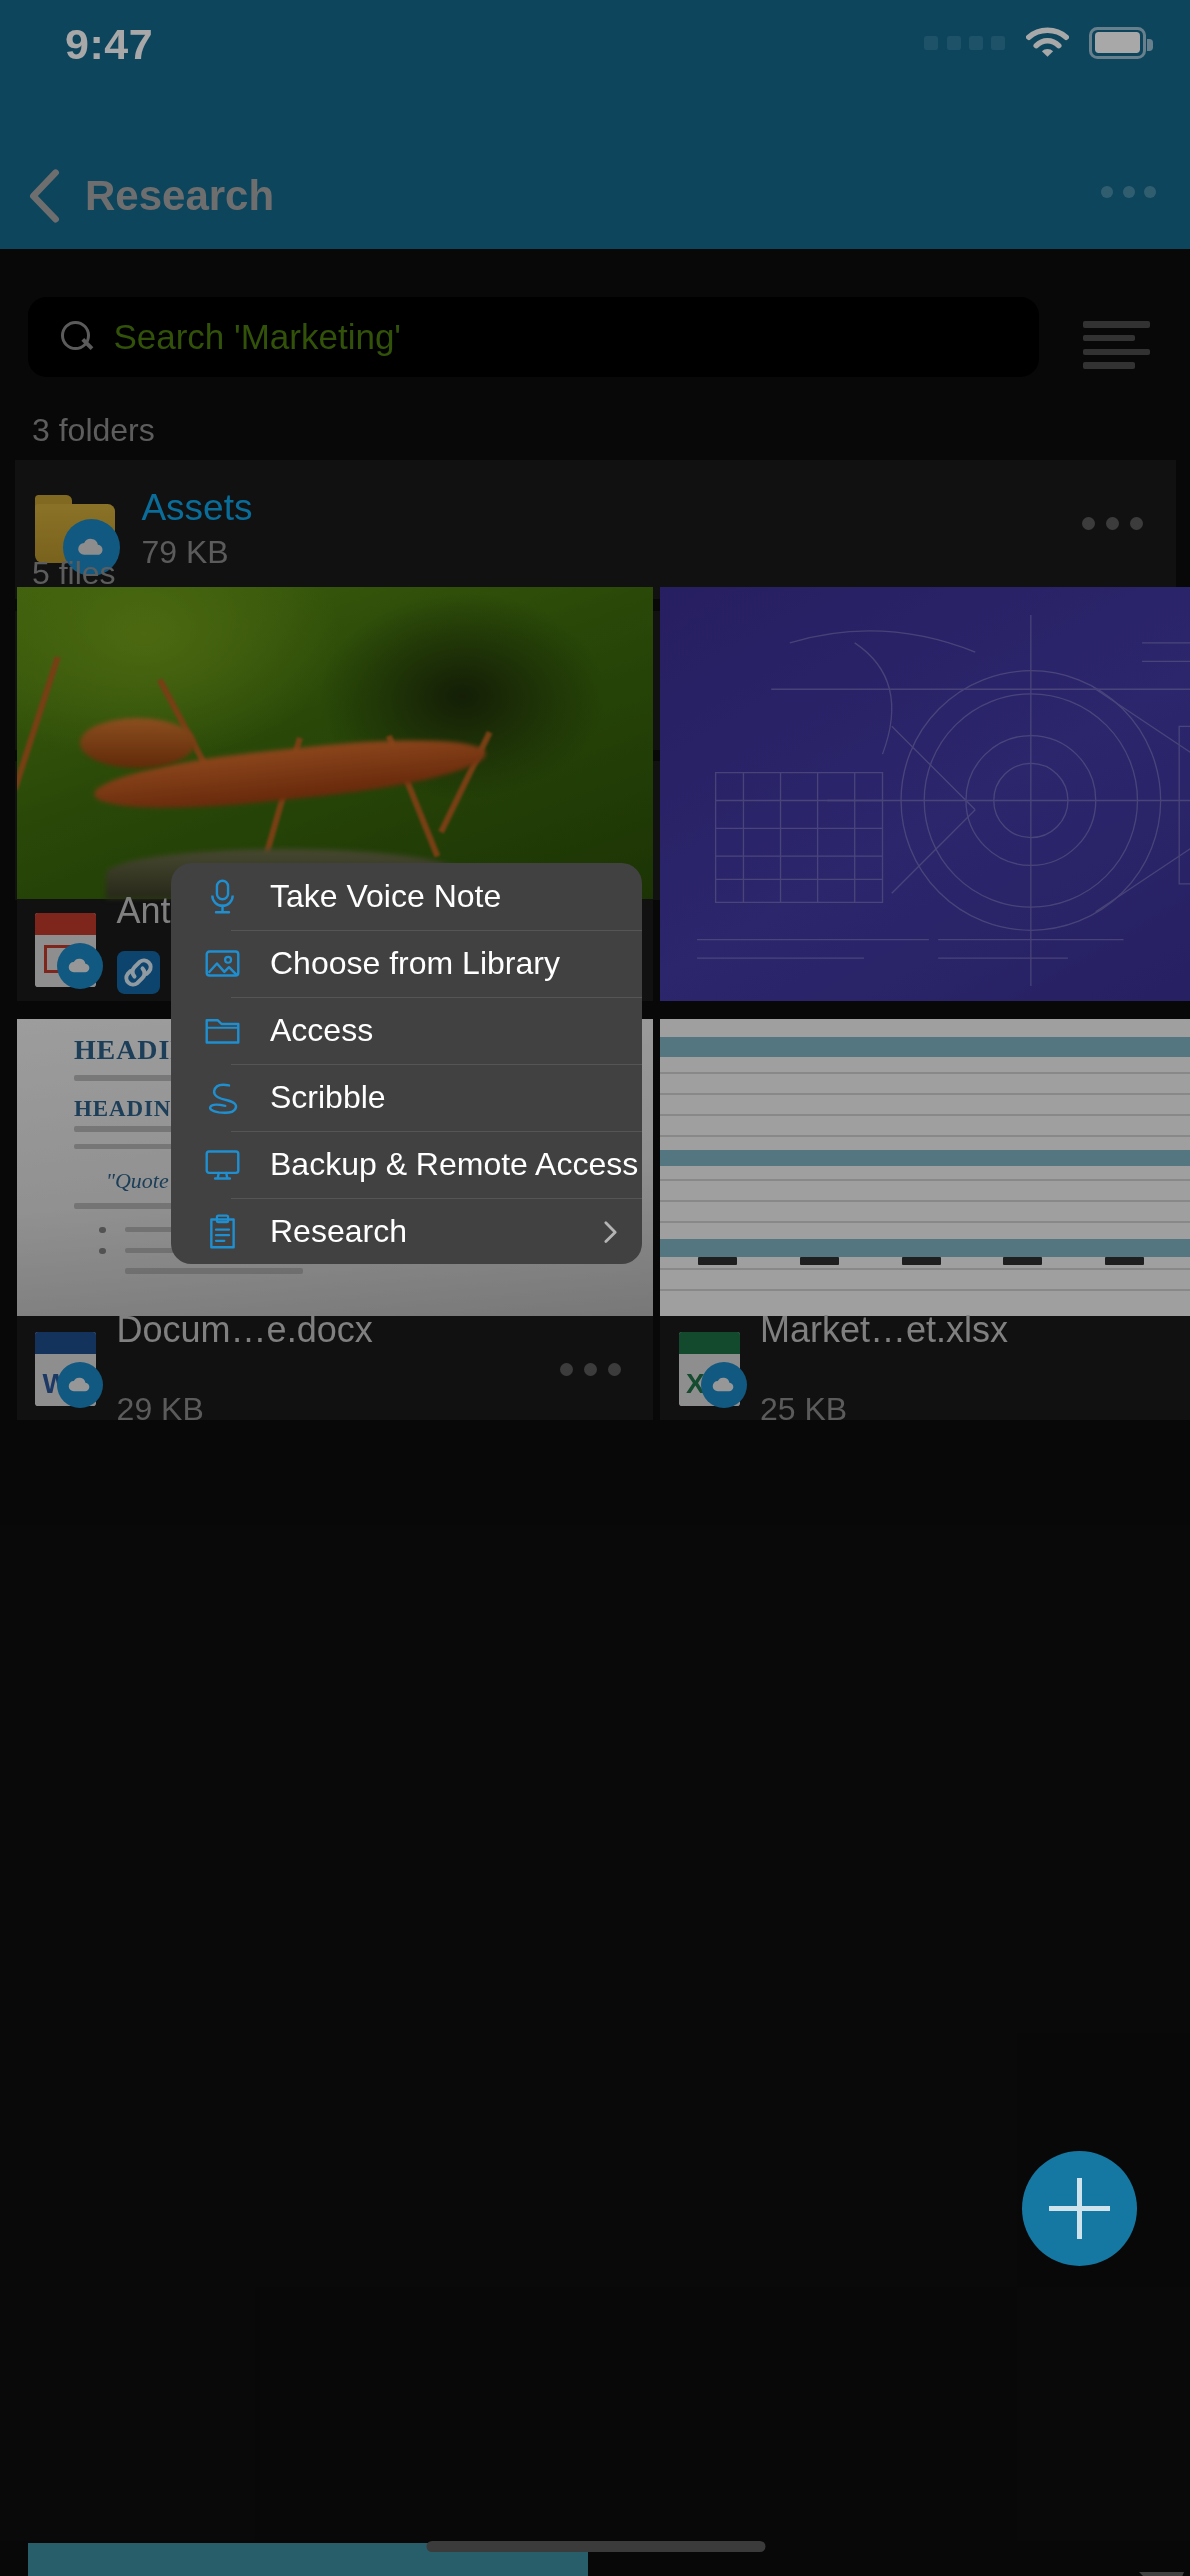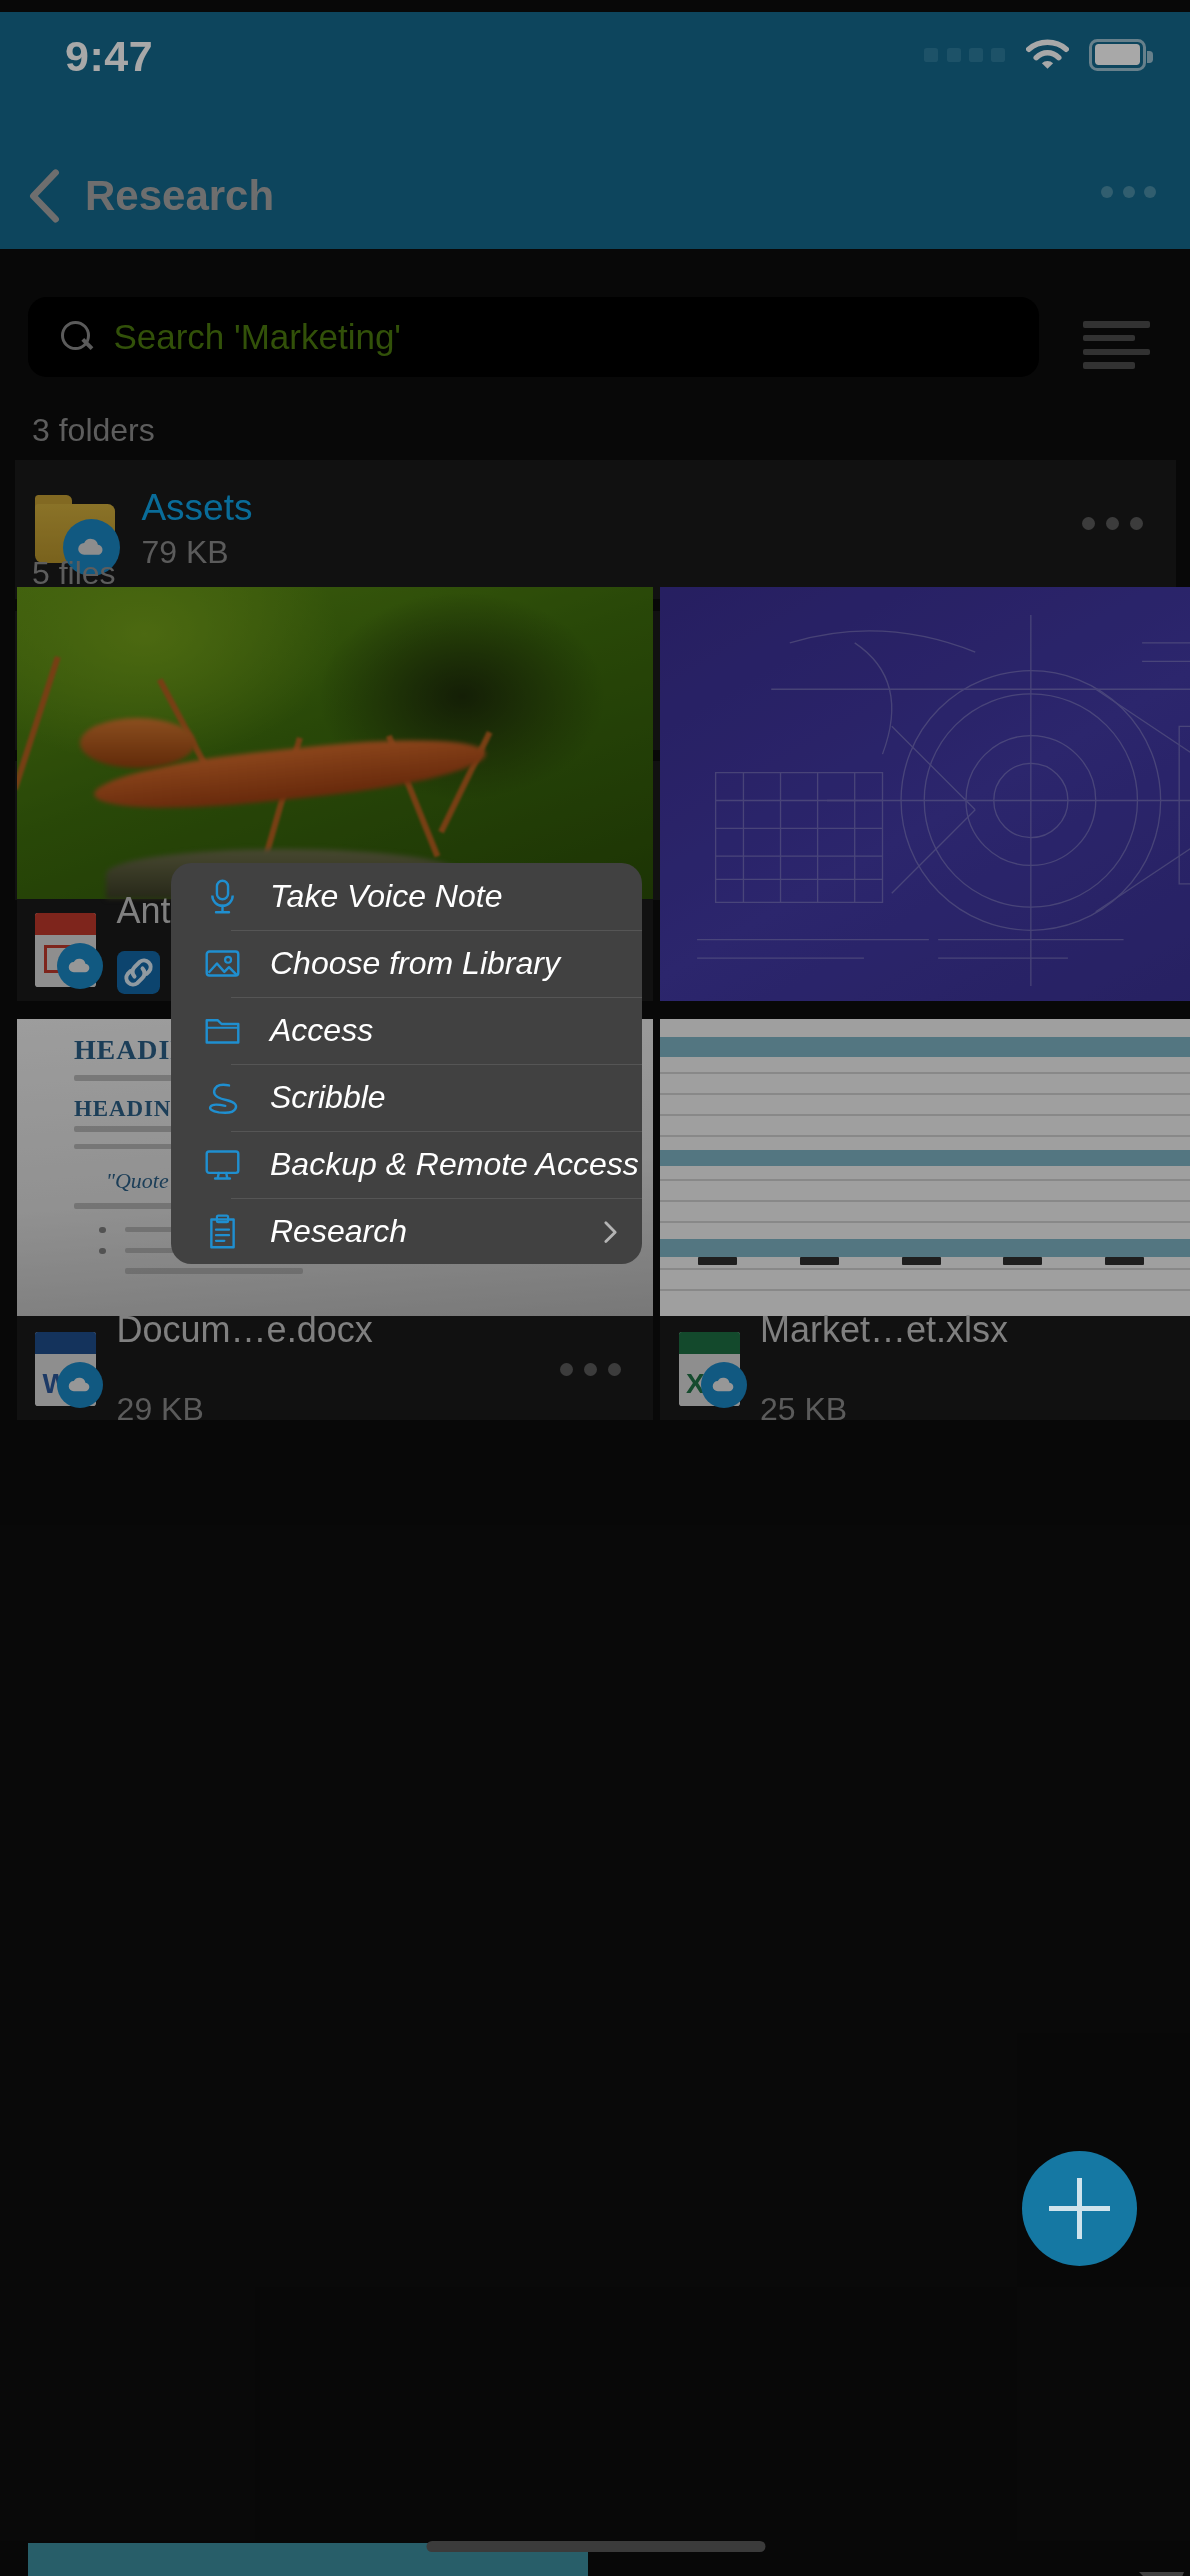--- a/index.html
+++ b/index.html
@@ -1,21 +1,21 @@
 <!DOCTYPE html>
 <html style="font-size:15px"><head>
 <meta charset="utf-8">
 <style>
   * { margin:0; padding:0; box-sizing:border-box; }
   html,body{ width:1191px; height:2576px; background:#000; overflow:hidden;
     font-family:"Liberation Sans", sans-serif; }
   #root{ position:relative; width:1191px; height:2576px; background:#0d0d0d; overflow:hidden; }
 
   
-  .statusbar{ position:absolute; left:0; top:12px; width:1191px; height:147px;
+  .statusbar{ position:absolute; left:0; top:0; width:1191px; height:147px;
     background:#156a8e; }
   .clock{ position:absolute; left:65px; top:20.4px; font-size:43px; font-weight:bold;
     color:#fff; letter-spacing:0.5px; }
   .status-right{ position:absolute; right:45px; top:26px; display:flex;
     align-items:center; gap:20.4px; }
   .sig-dots{ display:flex; gap:8.3px; align-items:center; }
   .sig-dots i{ width:14px; height:14px; border-radius:2.8px; background:#2d7d9e; display:block; }
   .wifi{ width:43px; height:33px; position:relative; }
   .batt{ width:57px; height:32px; border:3.7px solid #9dc3d4; border-radius:8.3px;
     position:relative; background:transparent; }
@@ -122,21 +122,21 @@
 
   
   .ss-bg{ background:#f2f2f2; }
   .ss-row{ position:absolute; left:0; width:100%; height:1.9px; background:#cfcfcf; }
   .ss-band{ position:absolute; left:0; width:100%; background:#7fb4c4; }
   .ss-cell{ position:absolute; background:#2f2f2f; height:8.3px; border-radius:0.9px; }
 
   
   .menu{ position:absolute; left:171px; top:863px; width:471px; height:401px;
     background:#414141; border-radius:20.4px; z-index:40; }
-  .menu-item{ position:relative; height:67px; display:flex; align-items:center;font-style:italic; }
+  .menu-item{ position:relative; height:67px; display:flex; align-items:center; }
   .menu-item + .menu-item::before{ content:""; position:absolute; left:60px; right:0; top:0;
     height:0.9px; background:#555; }
   .mi-icon{ width:43px; height:43px; margin-left:30px; margin-right:26px; flex:none;
     display:flex; align-items:center; justify-content:center; }
   .mi-icon svg{ width:39px; height:39px; }
   .mi-label{ font-size:32px; color:#fff; white-space:nowrap; }
   .mi-chevron{ margin-left:auto; margin-right:24px; width:15px; height:24px; }
   .menu-tail{ position:absolute; right:7.4px; bottom:-28px; width:0; height:0;
     border-left:32px solid transparent; border-right:13px solid transparent;
     border-top:32px solid #414141; z-index:39; }

